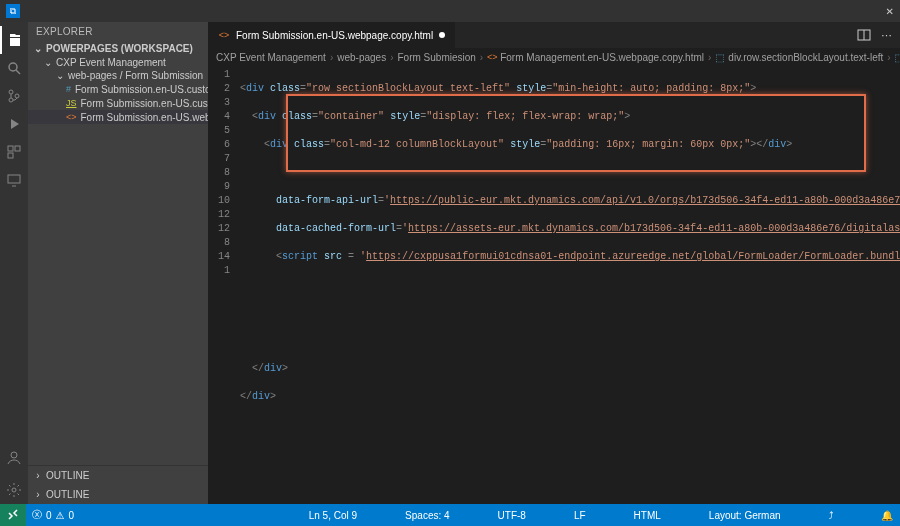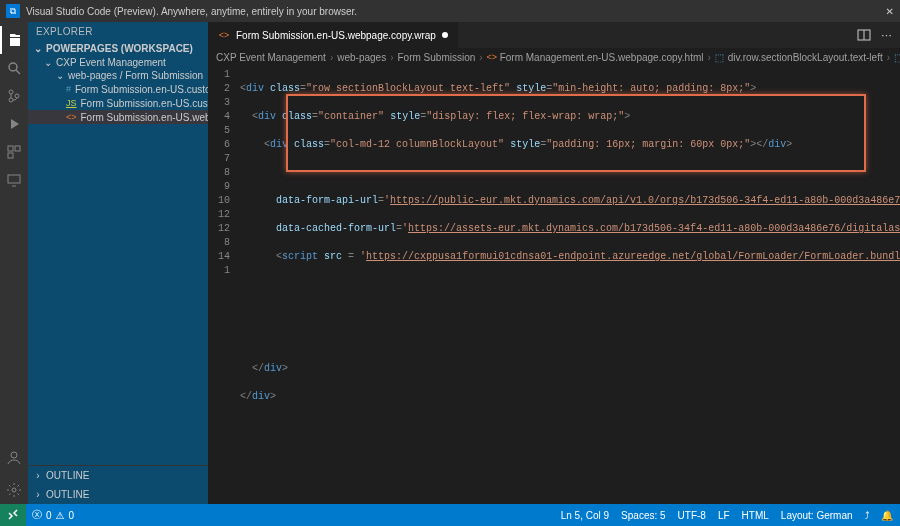--- a/index.html
+++ b/index.html
@@ -15,21 +15,21 @@
 
   .main { display:flex; height:482px; }
 
   
   .activitybar { width:28px; background:#333333; display:flex; flex-direction:column; align-items:center; padding-top:4px; }
   .activitybar .aicon { width:28px; height:28px; display:flex; align-items:center; justify-content:center; color:#858585; cursor:pointer; }
   .activitybar .aicon.active { color:#fff; border-left:2px solid #fff; }
   .activitybar .bottom { margin-top:auto; margin-bottom:4px; }
 
   
-  .sidebar { width:180px; background:#0c4a6e; display:flex; flex-direction:column; font-size:10px; overflow:hidden; }
+  .sidebar { width:180px; background:#404040; display:flex; flex-direction:column; font-size:10px; overflow:hidden; }
   .sidebar .sb-title { padding:4px 8px; color:#bbb; font-size:10px; letter-spacing:0.3px; }
   .sidebar .section { padding:2px 6px; color:#ccc; font-weight:bold; display:flex; align-items:center; gap:4px; cursor:pointer; }
   .sidebar .tree { font-size:10px; }
   .sidebar .tree .row { display:flex; align-items:center; padding:1px 0 1px 6px; gap:4px; white-space:nowrap; overflow:hidden; text-overflow:ellipsis; cursor:pointer; }
   .sidebar .tree .row.selected { background:#37373d; }
   .sidebar .tree .indent1 { padding-left:16px; }
   .sidebar .tree .indent2 { padding-left:28px; }
   .sidebar .tree .indent3 { padding-left:38px; }
   .chev { display:inline-block; width:8px; text-align:center; color:#ccc; }
   .ficon { width:12px; height:12px; display:inline-flex; align-items:center; justify-content:center; font-size:9px; }
@@ -60,32 +60,31 @@
   
   .tok-tag   { color:#569cd6; }
   .tok-attr  { color:#9cdcfe; }
   .tok-punc  { color:#808080; }
   .tok-str   { color:#ce9178; }
   .tok-link  { color:#ce9178; text-decoration:underline; }
 
   
   .statusbar { height:22px; background:#007acc; display:flex; align-items:center; font-size:10px; color:#fff; padding:0 6px; }
   .statusbar .sitem { margin-right:12px; display:flex; align-items:center; gap:4px; }
-  .statusbar .right { margin-left:auto; display:flex; align-items:flex-end; }
+  .statusbar .right { margin-left:auto; display:flex; align-items:flex-end;gap:36px; }
   .statusbar .right .sitem { margin-left:12px; margin-right:0; }
   .sb-remote { background:#16825d; height:22px; width:26px; display:flex; align-items:center; justify-content:center; margin:-0px 6px 0 -6px; }
 
   svg { display:block; }
 </style>
 </head>
 <body>
 
 <div class="titlebar">
   <span class="vsicon">⧉</span>
-  <span>Visual Studio Code (Preview). Anywhere, anytime, entirely in your browser.</span>
   <span style="width:12px"></span>
   <span class="spacer"></span>
   <span class="close">✕</span>
 </div>
 
 <div class="main">
 
   <div class="activitybar">
     <div class="aicon active">
         <svg width="16" height="16" viewBox="0 0 16 16">
@@ -175,21 +174,21 @@
           <span class="chev">›</span>
           <span>OUTLINE</span>
         </div>
     </div>
   </div>
 
   <div class="editor">
     <div class="tabs">
       <div class="tab">
         <span class="ficon html">&lt;&gt;</span>
-        <span>Form Submission.en-US.webpage.copy.wrap</span>
+        <span>Form Submission.en-US.webpage.copy.html</span>
         <span class="dot"></span>
       </div>
       <div class="tabspacer"></div>
       <div class="tabactions">
         <span>
             <svg width="14" height="14" viewBox="0 0 14 14">
               <rect x="1" y="2" width="12" height="10" stroke="#ccc" fill="none"></rect>
               <line x1="7" y1="2" x2="7" y2="12" stroke="#ccc"></line>
             </svg>
           </span>
@@ -200,21 +199,21 @@
     <div class="breadcrumb">
       <span class="crumb">
           <span>CXP Event Management</span>
         </span>
         <span class="sep">›</span>
       <span class="crumb">
           <span>web-pages</span>
         </span>
         <span class="sep">›</span>
       <span class="crumb">
-          <span>Form Submission</span>
+          <span>Form Submiesion</span>
         </span>
         <span class="sep">›</span>
       <span class="crumb">
           <span class="ficon html bicon">&lt;&gt;</span>
           <span>Form Management.en-US.webpage.copy.html</span>
         </span>
         <span class="sep">›</span>
       <span class="crumb">
           <span class="bicon tag">⬚</span>
           <span>div.row.sectionBlockLayout.text-left</span>
@@ -271,21 +270,21 @@
       </svg>
     </div>
   <div class="sitem">
     <span>ⓧ</span>
       <span>0</span>
     <span>⚠</span>
       <span>0</span>
   </div>
   <div class="right">
     <div class="sitem">Ln 5, Col 9</div>
-    <div class="sitem">Spaces: 5</div>
+    <div class="sitem">Spaces: 4</div>
     <div class="sitem">UTF-8</div>
     <div class="sitem">LF</div>
     <div class="sitem">HTML</div>
     <div class="sitem">Layout: German</div>
     <div class="sitem">⤴</div>
     <div class="sitem">🔔</div>
   </div>
 </div>
 
 </body></html>

